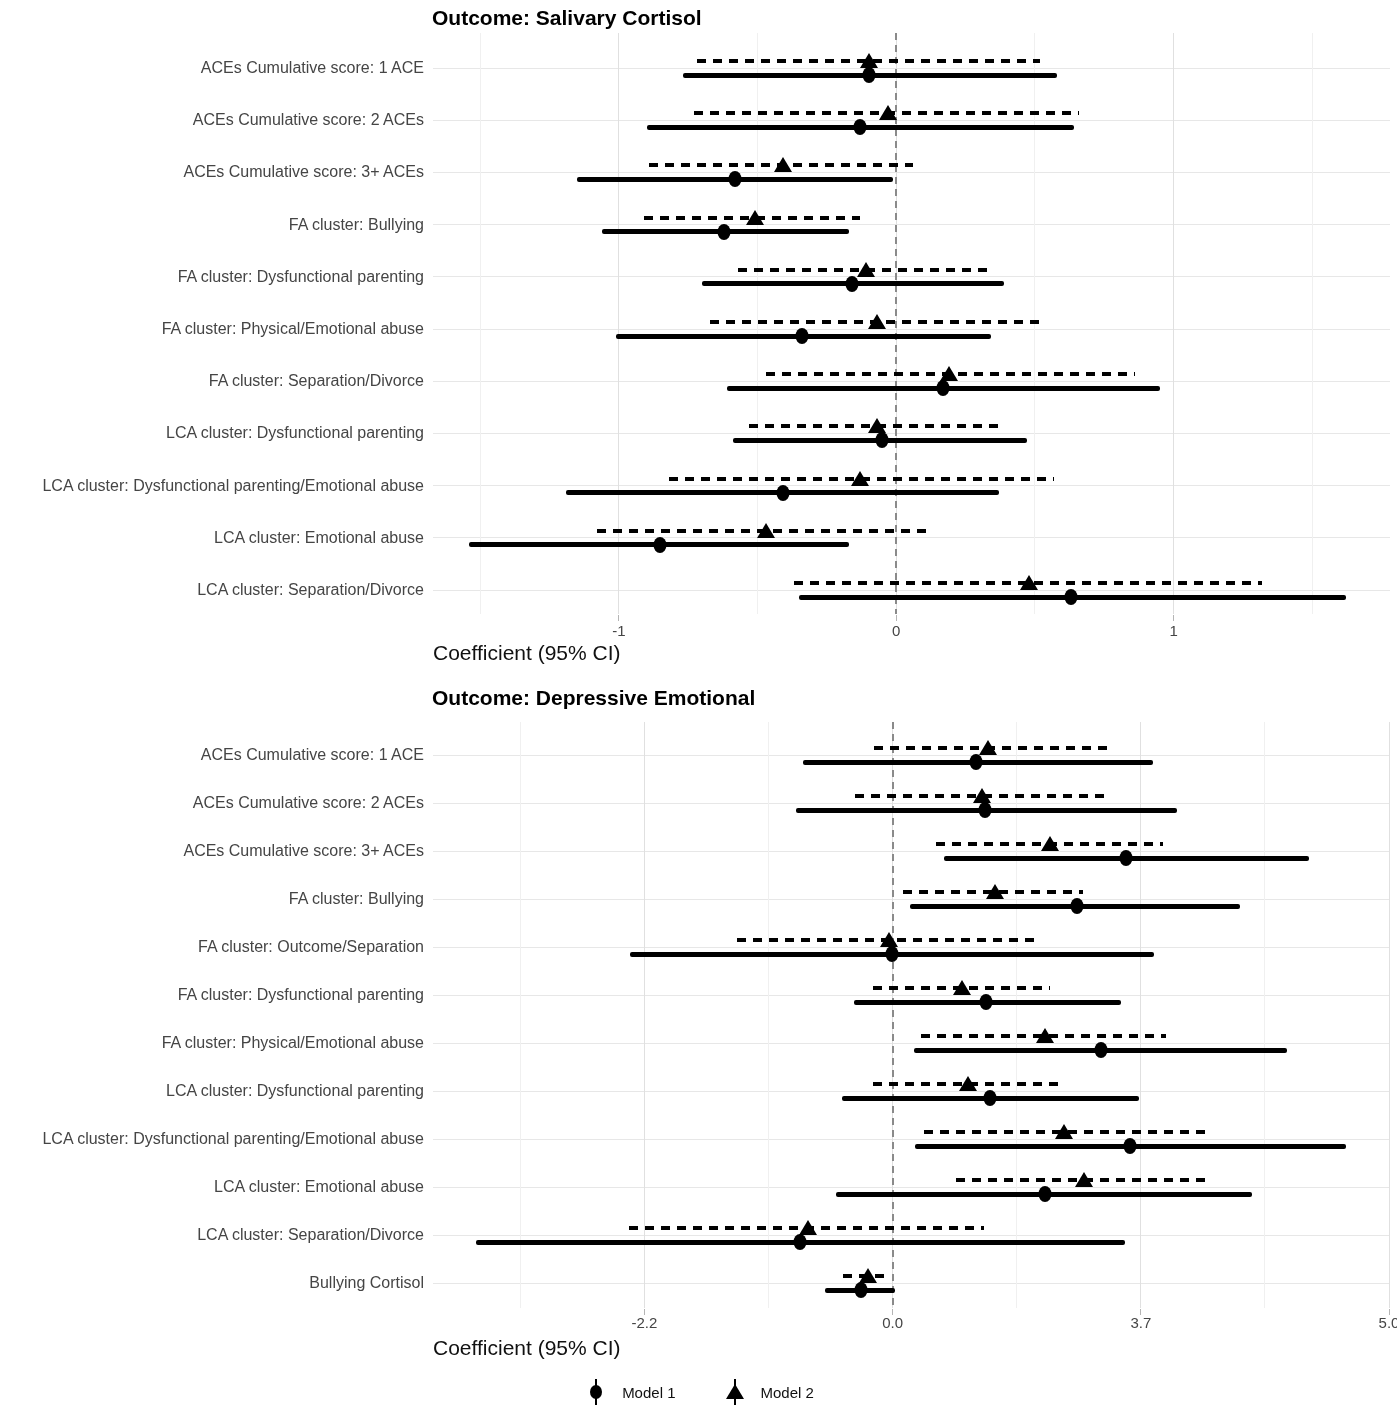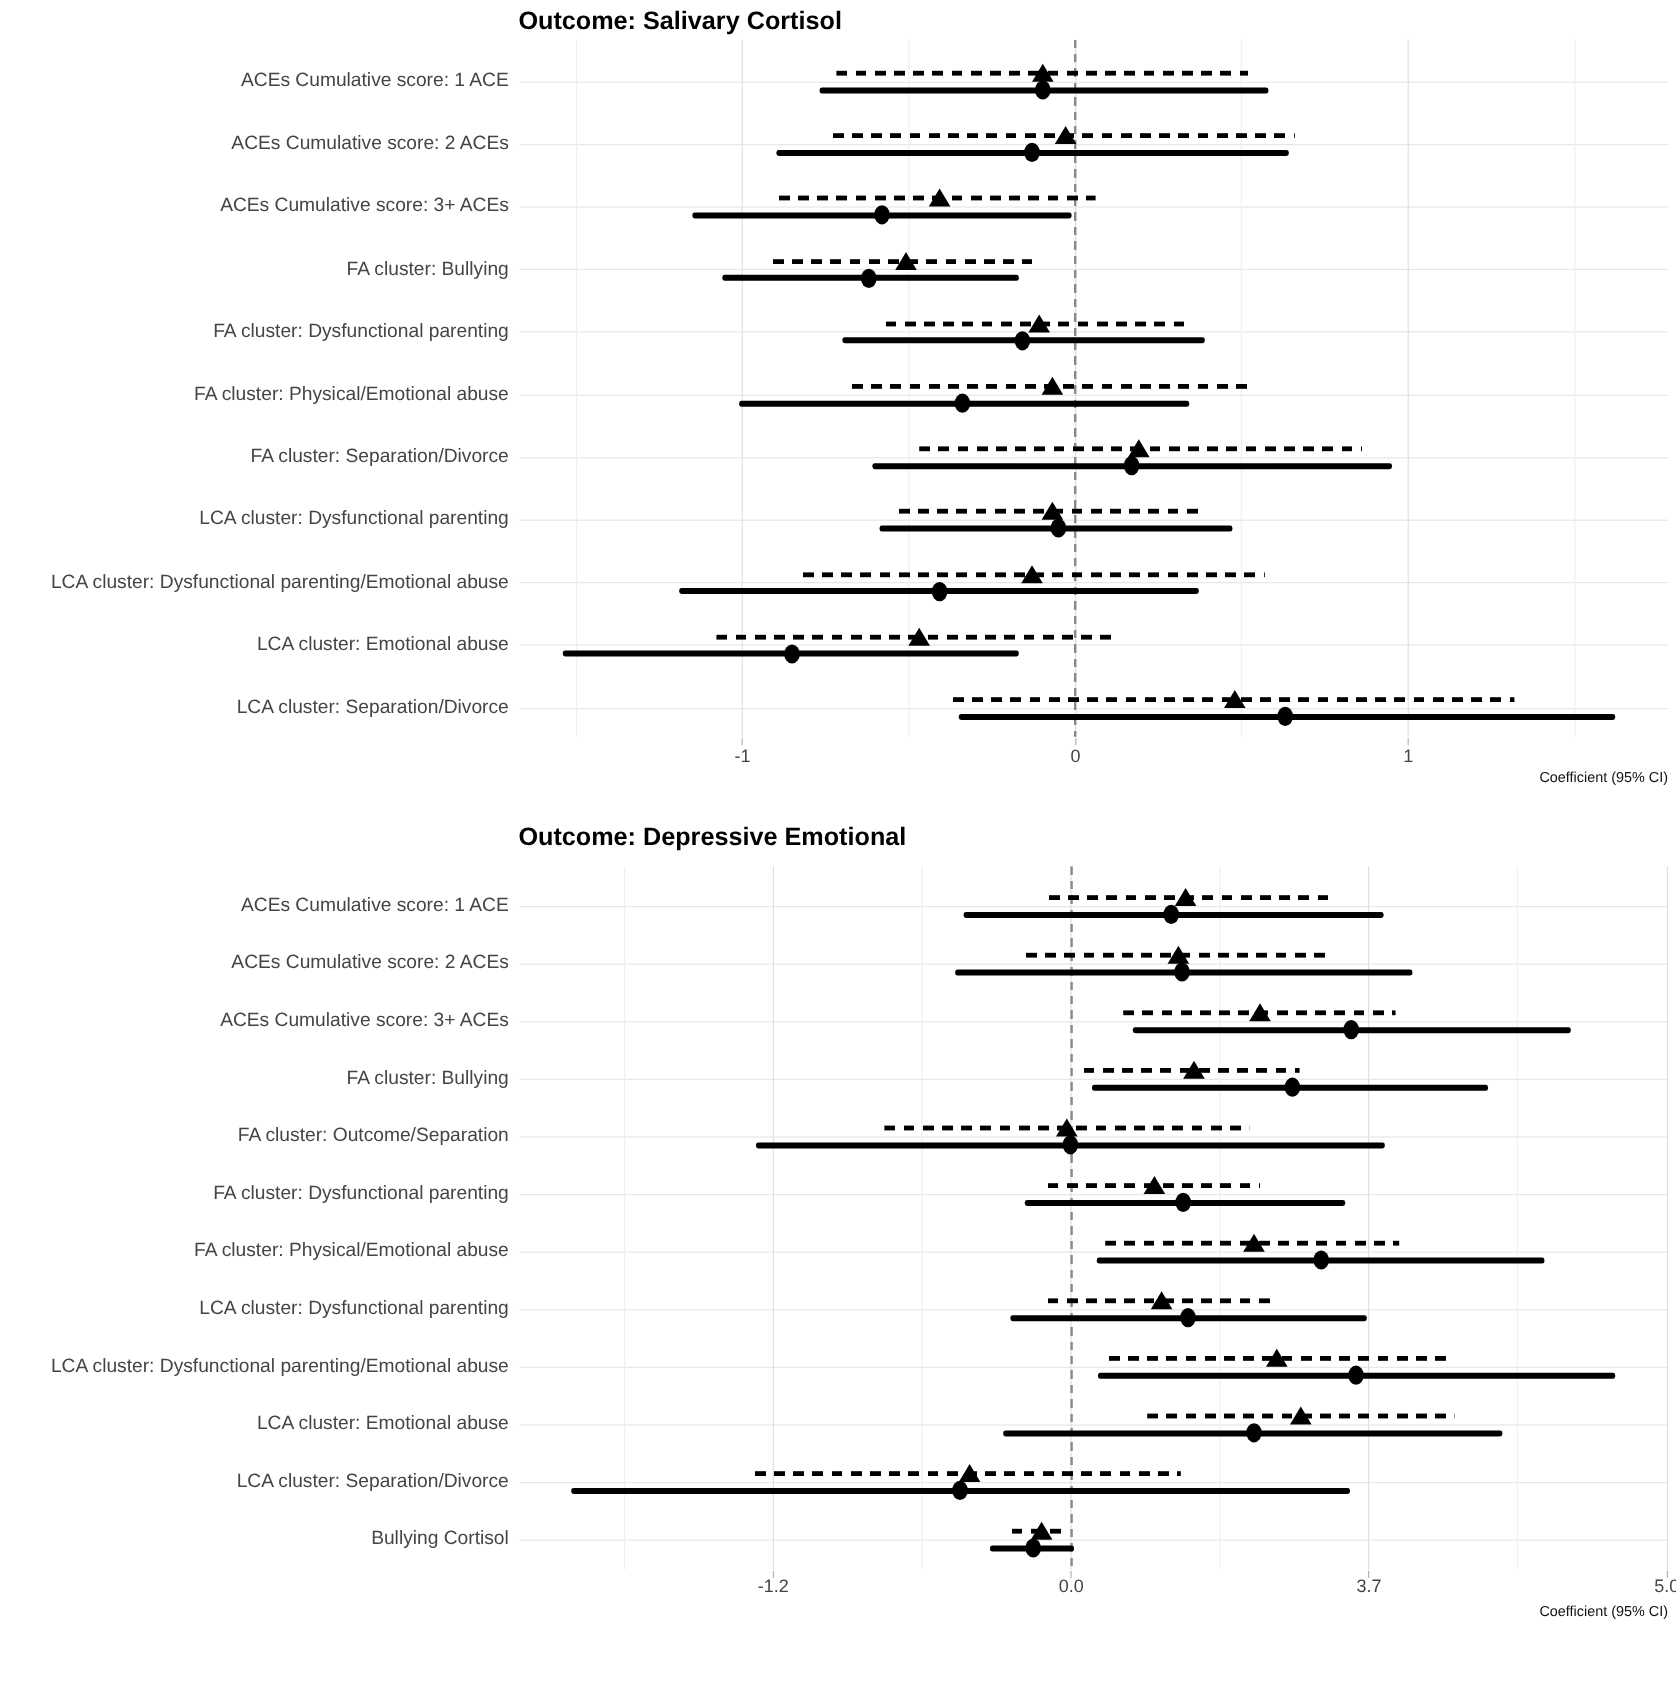--- a/index.html
+++ b/index.html
@@ -2,21 +2,21 @@
 <html><head>
 <meta charset="utf-8">
 <style>
   html,body{margin:0;padding:0;background:#fff;}
   body{font-family:"Liberation Sans","DejaVu Sans",sans-serif;}
   #figure{position:relative;width:1397px;height:1416px;background:#fff;overflow:hidden;}
   .abs{position:absolute;}
   .panel-title{font-weight:bold;font-size:21px;color:#000;white-space:nowrap;}
   .title-0{left:432px;top:6px;}
   .title-1{left:432px;top:686px;}
-  .axis-title{font-size:12px;color:#111;text-align:right;}
+  .axis-title{font-size:21px;color:#111;text-align:left;}
   .xlab-0{left:433px;width:957px;top:641px;}
   .xlab-1{left:433px;width:957px;top:1336px;}
   .row-label{position:absolute;font-size:16px;color:#454545;text-align:right;line-height:20px;white-space:nowrap;}
   .tick-label{position:absolute;font-size:15px;color:#454545;text-align:center;line-height:18px;}
   .grid-h{position:absolute;height:1px;background:#e7e7e7;}
   .grid-v{position:absolute;width:1px;}
   .grid-v.major{background:#e0e0e0;}
   .grid-v.minor{background:#f0f0f0;}
   .tickmark{position:absolute;width:1px;height:6px;background:#b5b5b5;}
   .zeroline{position:absolute;width:2px;background:repeating-linear-gradient(to bottom,#8a8a8a 0 7px,rgba(0,0,0,0) 7px 12px);}
@@ -133,21 +133,21 @@
       <div class="grid-h" style="left: 433px; top: 1138.5px; width: 957px;"></div>
       <div class="grid-h" style="left: 433px; top: 1186.5px; width: 957px;"></div>
       <div class="grid-h" style="left: 433px; top: 1234.5px; width: 957px;"></div>
       <div class="grid-h" style="left: 433px; top: 1282.5px; width: 957px;"></div>
       <div class="grid-v minor" style="left: 519.861px; top: 722px; height: 586px;"></div>
       <div class="grid-v minor" style="left: 768.046px; top: 722px; height: 586px;"></div>
       <div class="grid-v minor" style="left: 1016.23px; top: 722px; height: 586px;"></div>
       <div class="grid-v minor" style="left: 1264.41px; top: 722px; height: 586px;"></div>
       <div class="grid-v major" style="left: 643.953px; top: 722px; height: 586px;"></div>
       <div class="tickmark" style="left: 643.953px; top: 1309px;"></div>
-      <div class="tick-label" style="left: 604.453px; top: 1314px; width: 80px;">-1.2</div>
+      <div class="tick-label" style="left: 604.453px; top: 1314px; width: 80px;">-2.2</div>
       <div class="grid-v major" style="left: 892.138px; top: 722px; height: 586px;"></div>
       <div class="tickmark" style="left: 892.138px; top: 1309px;"></div>
       <div class="tick-label" style="left: 852.638px; top: 1314px; width: 80px;">0.0</div>
       <div class="grid-v major" style="left: 1140.32px; top: 722px; height: 586px;"></div>
       <div class="tickmark" style="left: 1140.32px; top: 1309px;"></div>
       <div class="tick-label" style="left: 1100.82px; top: 1314px; width: 80px;">3.7</div>
       <div class="grid-v major" style="left: 1388.51px; top: 722px; height: 586px;"></div>
       <div class="tickmark" style="left: 1388.51px; top: 1309px;"></div>
       <div class="tick-label" style="left: 1349.01px; top: 1314px; width: 80px;">5.0</div>
       <div class="zeroline" style="left: 891.638px; top: 722px; height: 586px;"></div>
@@ -206,13 +206,29 @@
       <div class="tri" style="left: 808.255px; top: 1228px;"></div>
       <div class="ci-solid" style="left: 475.688px; top: 1239.5px; width: 649.251px;"></div>
       <div class="dot" style="left: 800.313px; top: 1242px;"></div>
       <div class="row-label" style="left: 0px; top: 1273px; width: 424px;">Bullying Cortisol</div>
       <div class="ci-dashed" style="left: 843.001px; top: 1274px; width: 45.666px;"></div>
       <div class="tri" style="left: 867.82px; top: 1276px;"></div>
       <div class="ci-solid" style="left: 825.132px; top: 1287.5px; width: 69.4917px;"></div>
       <div class="dot" style="left: 860.87px; top: 1290px;"></div>
     </div>
 
+  <div class="abs legend">
+    <div class="legend-item">
+      <span class="key">
+          <span class="key-line"></span>
+          <span class="key-dot"></span>
+        </span>
+      <span class="legend-label">Model 1</span>
+    </div>
+    <div class="legend-item">
+      <span class="key">
+          <span class="key-line"></span>
+          <span class="key-tri"></span>
+        </span>
+      <span class="legend-label">Model 2</span>
+    </div>
+  </div>
 </div>
 
 </body></html>

